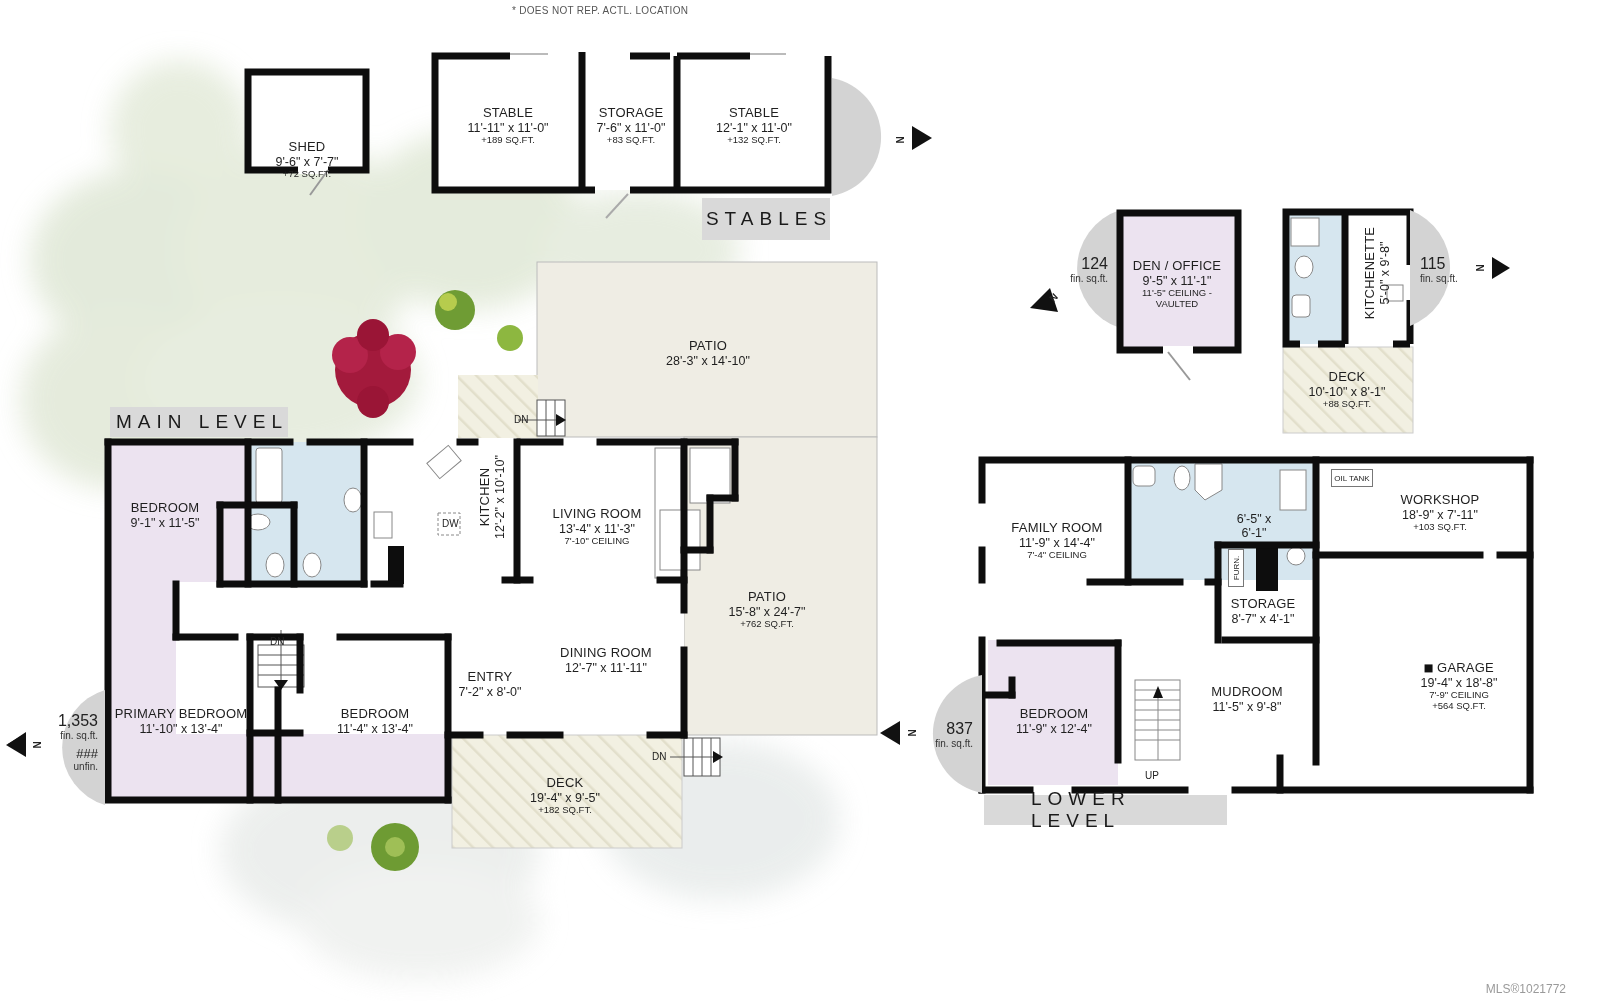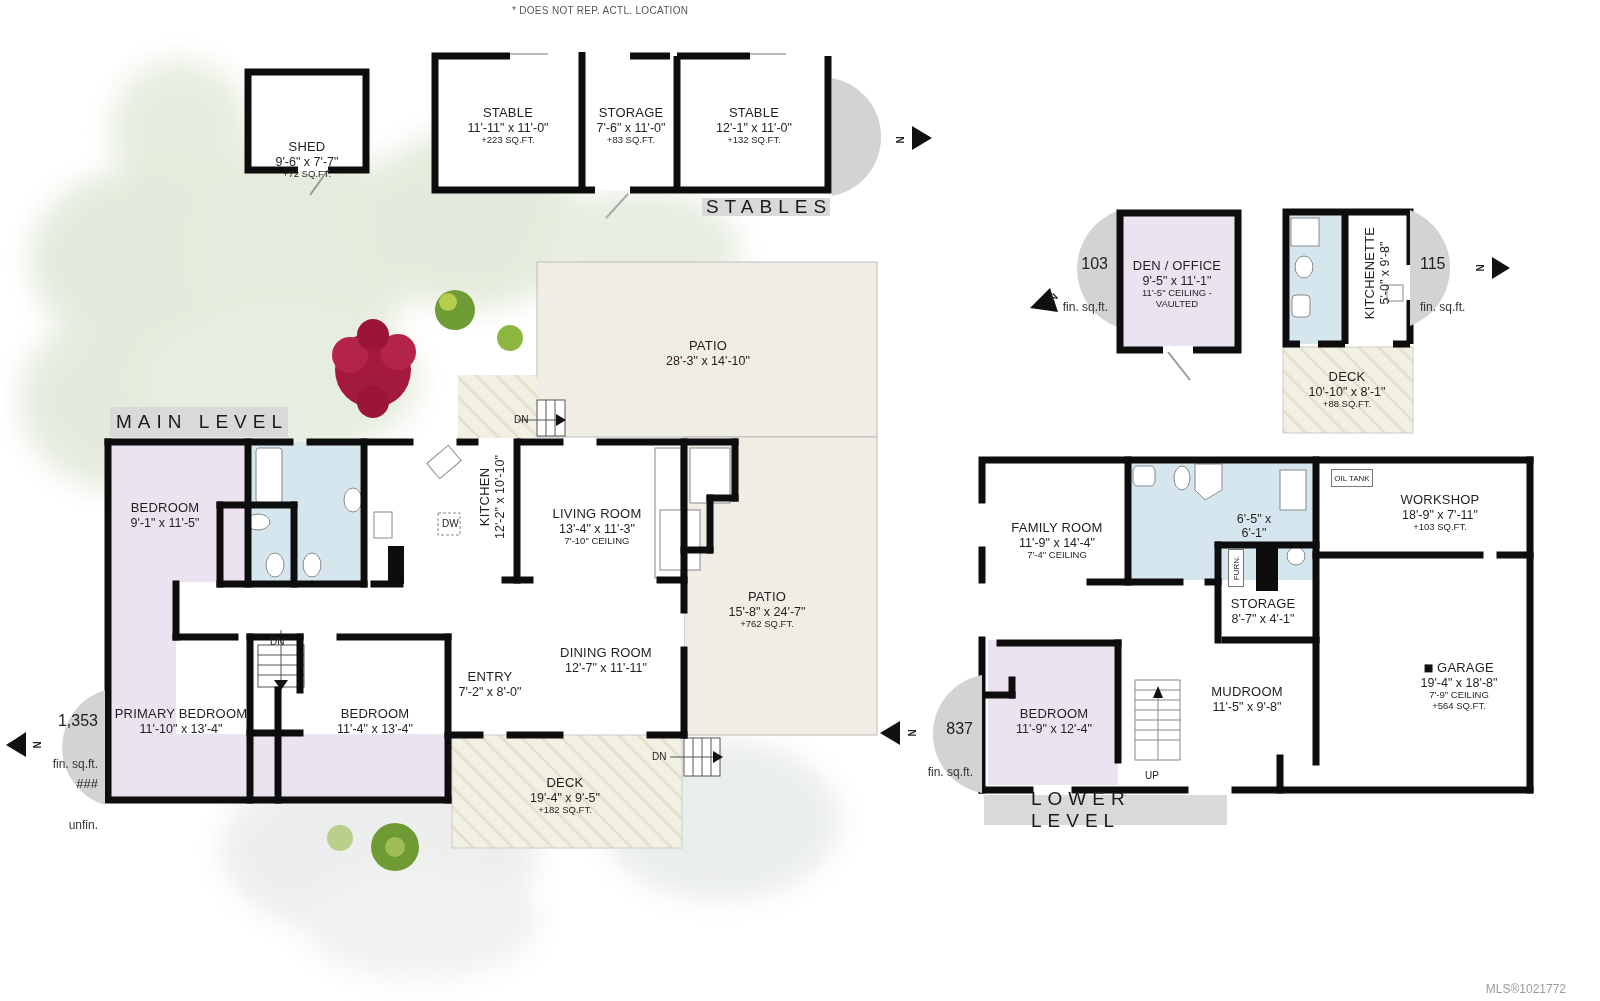--- a/index.html
+++ b/index.html
@@ -7,21 +7,21 @@
   svg.plan { position: absolute; left: 0; top: 0; width: 1600px; height: 1001px; }
   .lbl { position: absolute; text-align: center; line-height: 1.15; transform: translate(-50%, -50%); white-space: nowrap; pointer-events: none; }
   .lbl .n { font-size: 13px; letter-spacing: 0.2px; }
   .lbl .d { font-size: 12.5px; }
   .lbl .s { font-size: 9.5px; }
   .vert { transform: translate(-50%, -50%) rotate(-90deg); }
   .badge { position: absolute; background: #d9d9d9; font-size: 19px; letter-spacing: 6px; color: #1a1a1a; display: flex; align-items: center; justify-content: center; }
   .badge span { padding-left: 6px; }
   .area { position: absolute; text-align: right; line-height: 1.1; }
   .area .big { font-size: 16px; font-weight: normal; color: #222; }
-  .area .sm { font-size: 12px; color: #333; margin-top: 28px; }
+  .area .sm { font-size: 10px; color: #333; }
   .note { position: absolute; font-size: 10px; color: #555; letter-spacing: 0.3px; }
   .mls { position: absolute; right: 34px; bottom: 5px; font-size: 12px; color: #9a9a9a; }
   .tag { position: absolute; font-size: 10px; color: #222; }
   .box { position: absolute; border: 1px solid #777; font-size: 8px; display: flex; align-items: center; justify-content: center; background: #fff; }
 </style>
 </head>
 <body>
 
 <svg class="plan" viewBox="0 0 1600 1001" xmlns="http://www.w3.org/2000/svg">
   <defs>
@@ -254,39 +254,39 @@
 <div class="note" style="left:512px; top:5px;">* DOES NOT REP. ACTL. LOCATION</div>
 
 <div class="lbl" style="left:307px; top:120px;margin-top:40px;">
   <div class="n">SHED</div>
   <div class="d">9'-6" x 7'-7"</div>
   <div class="s">+72 SQ.FT.</div>
 </div>
 <div class="lbl" style="left:508px; top:126px;">
   <div class="n">STABLE</div>
   <div class="d">11'-11" x 11'-0"</div>
-  <div class="s">+223 SQ.FT.</div>
+  <div class="s">+189 SQ.FT.</div>
 </div>
 <div class="lbl" style="left:631px; top:126px;">
   <div class="n">STORAGE</div>
   <div class="d">7'-6" x 11'-0"</div>
   <div class="s">+83 SQ.FT.</div>
 </div>
 <div class="lbl" style="left:754px; top:126px;">
   <div class="n">STABLE</div>
   <div class="d">12'-1" x 11'-0"</div>
   <div class="s">+132 SQ.FT.</div>
 </div>
-<div class="badge" style="left:702px; top:198px; width:128px; height:18px;">
+<div class="badge" style="left:702px; top:198px; width:128px; height:42px;">
     <span>STABLES</span>
   </div>
 <div class="tag vert" style="left:900px; top:140px; font-weight:bold;">N</div>
 
 <div class="area" style="left:1062px; top:255px; width:46px;">
-  <div class="big">103</div>
+  <div class="big">124</div>
   <div class="sm">fin. sq.ft.</div>
 </div>
 <div class="tag" style="left:1050px; top:292px; font-weight:bold; transform:rotate(-45deg);">N</div>
 <div class="lbl" style="left:1177px; top:285px;">
   <div class="n">DEN / OFFICE</div>
   <div class="d">9'-5" x 11'-1"</div>
   <div class="s">11'-5" CEILING -</div>
   <div class="s">VAULTED</div>
 </div>
 

